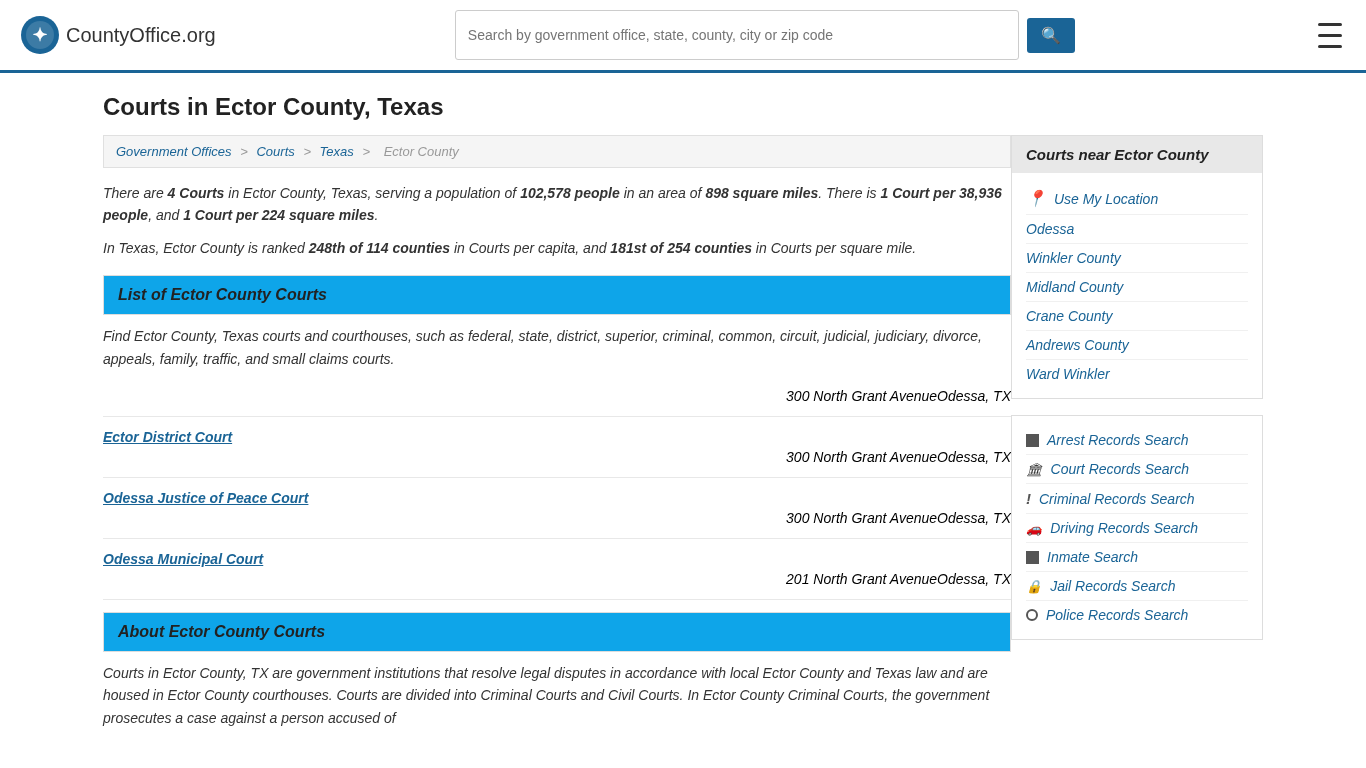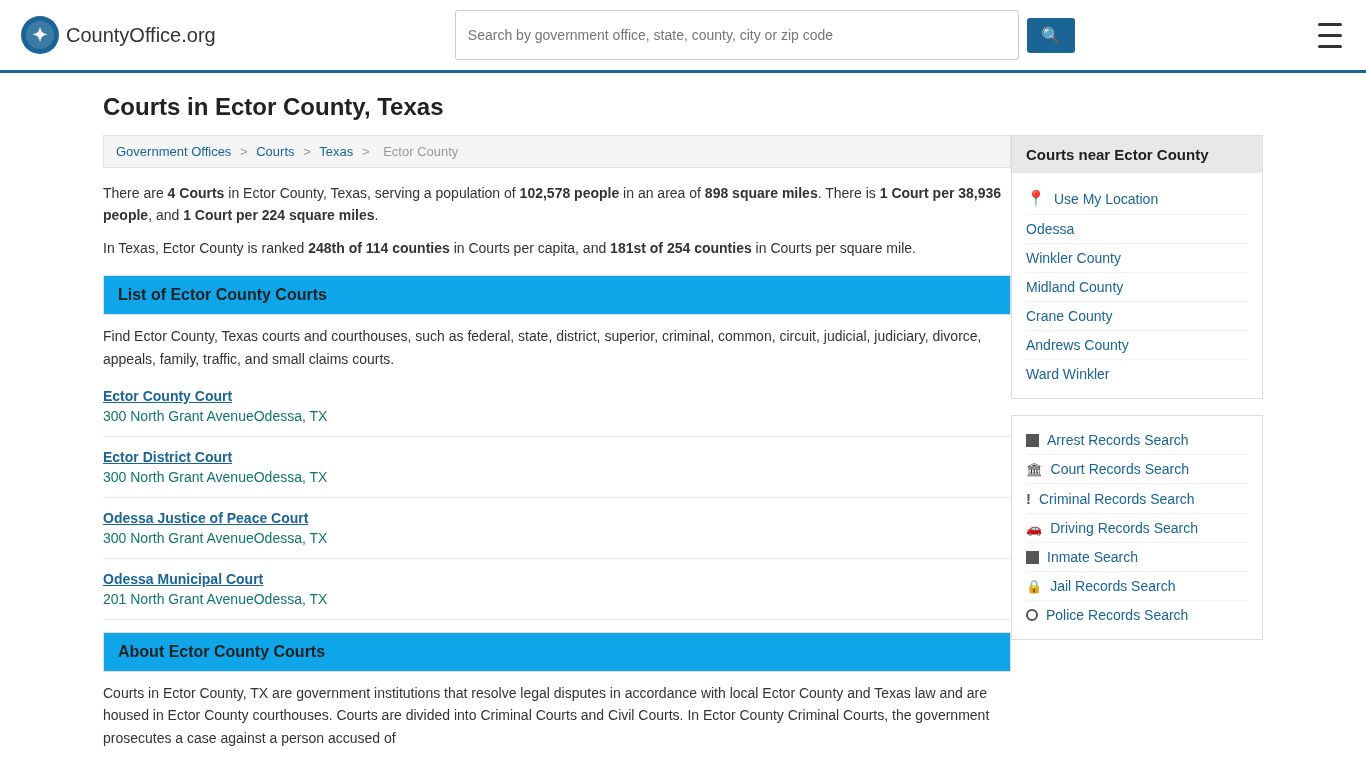--- a/index.html
+++ b/index.html
@@ -83,20 +83,21 @@
 
     #page-title {
       font-size: 24px;
       font-weight: bold;
       color: #222;
       margin-bottom: 14px;
     }
 
     #content-layout {
       display: flex;
+      font-style: italic;
     }
 
     
     #left-content {
       flex: 1;
     }
 
     #breadcrumb {
       background: #f5f5f5;
       padding: 8px 12px;
@@ -156,23 +157,23 @@
       font-weight: bold;
       color: #1a6496;
       text-decoration: underline;
       cursor: pointer;
       font-size: 14px;
       display: block;
       margin-bottom: 4px;
     }
     .court-details {
       display: flex;
-      justify-content: flex-start;
-      font-size: 14px;
-      color: #0f766e;
+      justify-content: flex-end;
+      font-size: 14px;
+      color: #000000;
     }
 
     #about-section {
       margin-top: 10px;
     }
 
     #about-text {
       font-size: 14px;
       line-height: 1.6;
       color: #333;
@@ -262,21 +263,20 @@
       <p id="ranking-text" style="font-size:14px;line-height:1.6;margin-bottom:16px;">
         In Texas, Ector County is ranked <strong>248th of 114 counties</strong> in Courts per capita, and <strong>181st of 254 counties</strong> in Courts per square mile.
       </p>
 
       <div class="section-header">List of Ector County Courts</div>
       <p id="list-description" style="font-size:14px;color:#333;line-height:1.6;margin-bottom:18px;">Find Ector County, Texas courts and courthouses, such as federal, state, district, superior, criminal, common, circuit, judicial, judiciary, divorce, appeals, family, traffic, and small claims courts.</p>
 
       <div id="courts-list">
 
         <div class="court-item">
-          <a class="court-name">Ector County Court</a>
           <div class="court-details">
             <span>300 North Grant Avenue</span>
             <span>Odessa, TX</span>
           </div>
         </div>
 
         <div class="court-item">
           <a class="court-name">Ector District Court</a>
           <div class="court-details">
             <span>300 North Grant Avenue</span>

